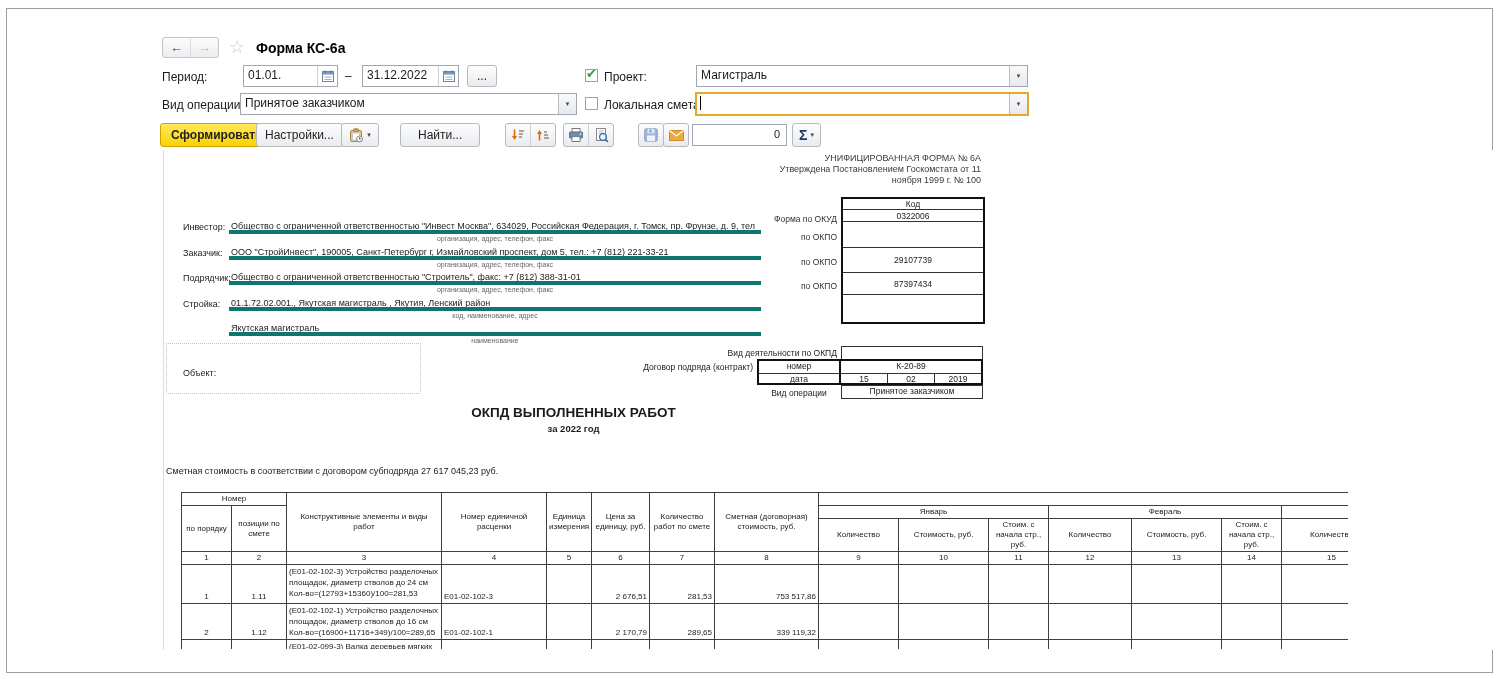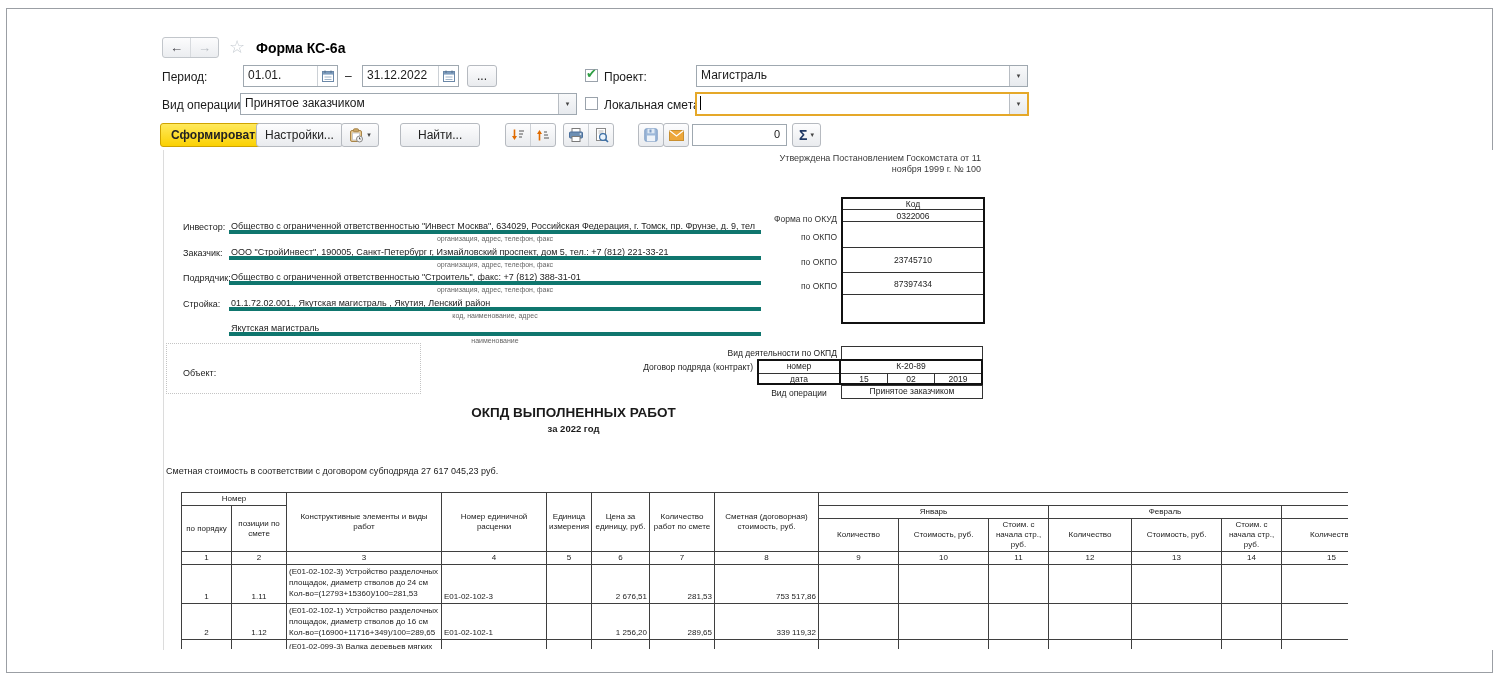--- a/index.html
+++ b/index.html
@@ -245,41 +245,42 @@
 
 <div class="counter" style="left:692px;top:124px;width:95px;"><span>0</span></div>
 <div class="grp" style="left:792px;top:123px;padding:0 6px;align-items:center;">
   <span class="sigma-t">Σ</span>
   <span class="mini-arrow">▾</span>
 </div>
 
 <div class="doc">
 
   <div class="formhdr">
+    <div>УНИФИЦИРОВАННАЯ ФОРМА № 6А</div>
     <div>Утверждена Постановлением Госкомстата от 11</div>
     <div>ноября 1999 г. № 100</div>
   </div>
 
   <div class="clabel" style="top:64px;">Форма по ОКУД</div>
   <div class="clabel" style="top:82px;">по ОКПО</div>
   <div class="clabel" style="top:107px;">по ОКПО</div>
   <div class="clabel" style="top:131px;">по ОКПО</div>
   <table class="codes">
     <tbody>
         <tr style="height:11px;">
           <td>Код</td>
         </tr>
     <tr style="height:12px;">
           <td>0322006</td>
         </tr>
     <tr style="height:26px;">
           <td></td>
         </tr>
     <tr style="height:25px;">
-          <td>23745710</td>
+          <td>29107739</td>
         </tr>
     <tr style="height:22px;">
           <td>87397434</td>
         </tr>
     <tr style="height:28px;">
           <td></td>
         </tr>
   </tbody>
     </table>
 
@@ -415,21 +416,21 @@
           <tr style="height: 34px;">
             <td class="cbot">2</td>
             <td class="cbot">1.12</td>
             <td class="desc">
               <div>(Е01-02-102-1) Устройство разделочных</div>
               <div>площадок, диаметр стволов до 16 см</div>
               <div>Кол-во=(16900+11716+349)/100=289,65</div>
             </td>
             <td class="ratec">Е01-02-102-1</td>
             <td class="cbot"></td>
-            <td class="numeric">1 256,20</td>
+            <td class="numeric">2 170,79</td>
             <td class="numeric">289,65</td>
             <td class="numeric">339 119,32</td>
             <td></td>
             <td></td>
             <td></td>
             <td></td>
             <td></td>
             <td></td>
             <td></td>
           </tr>

